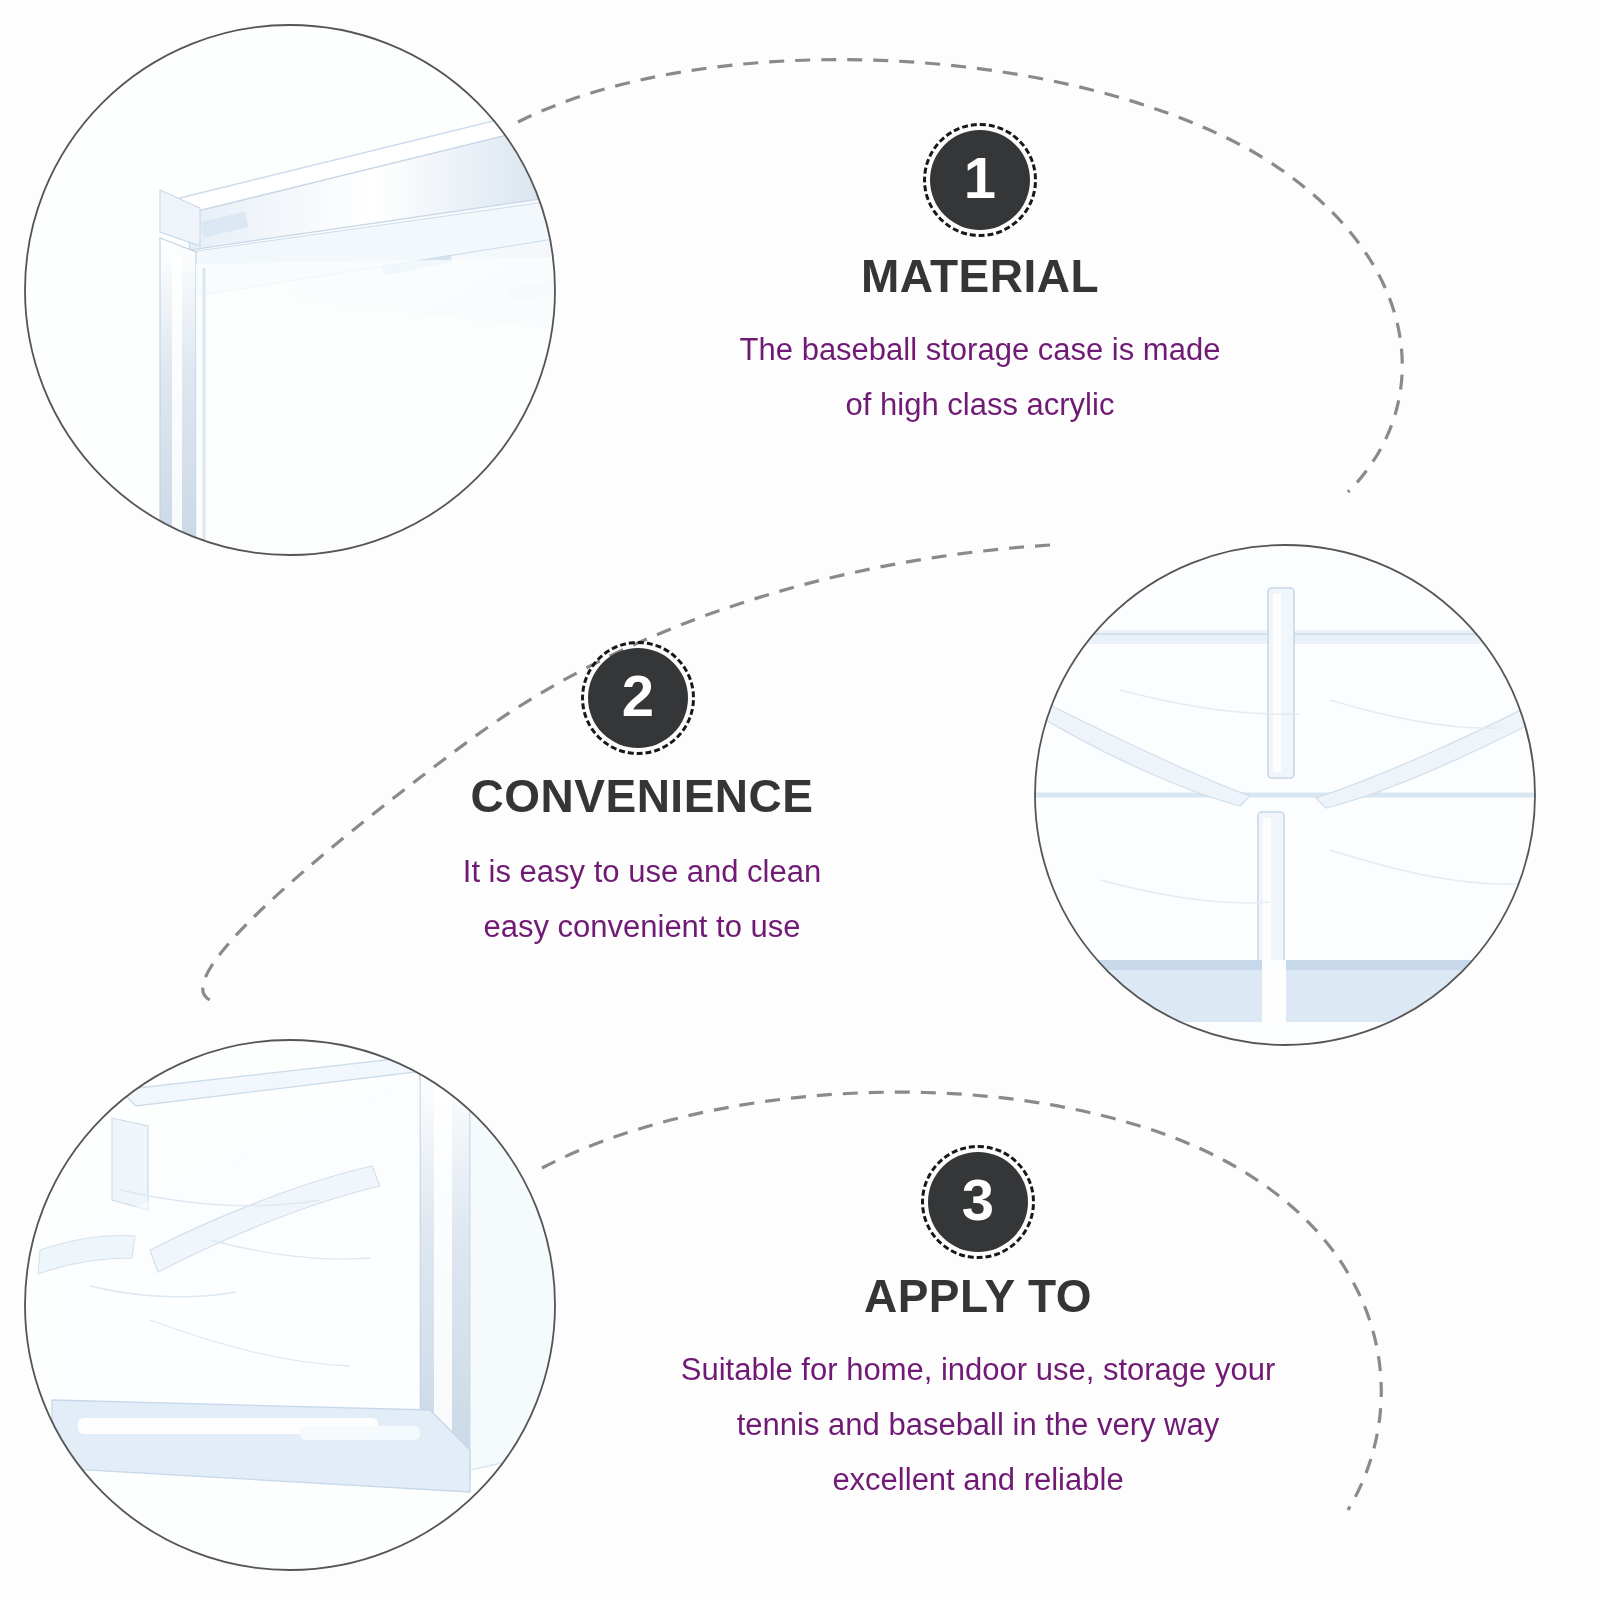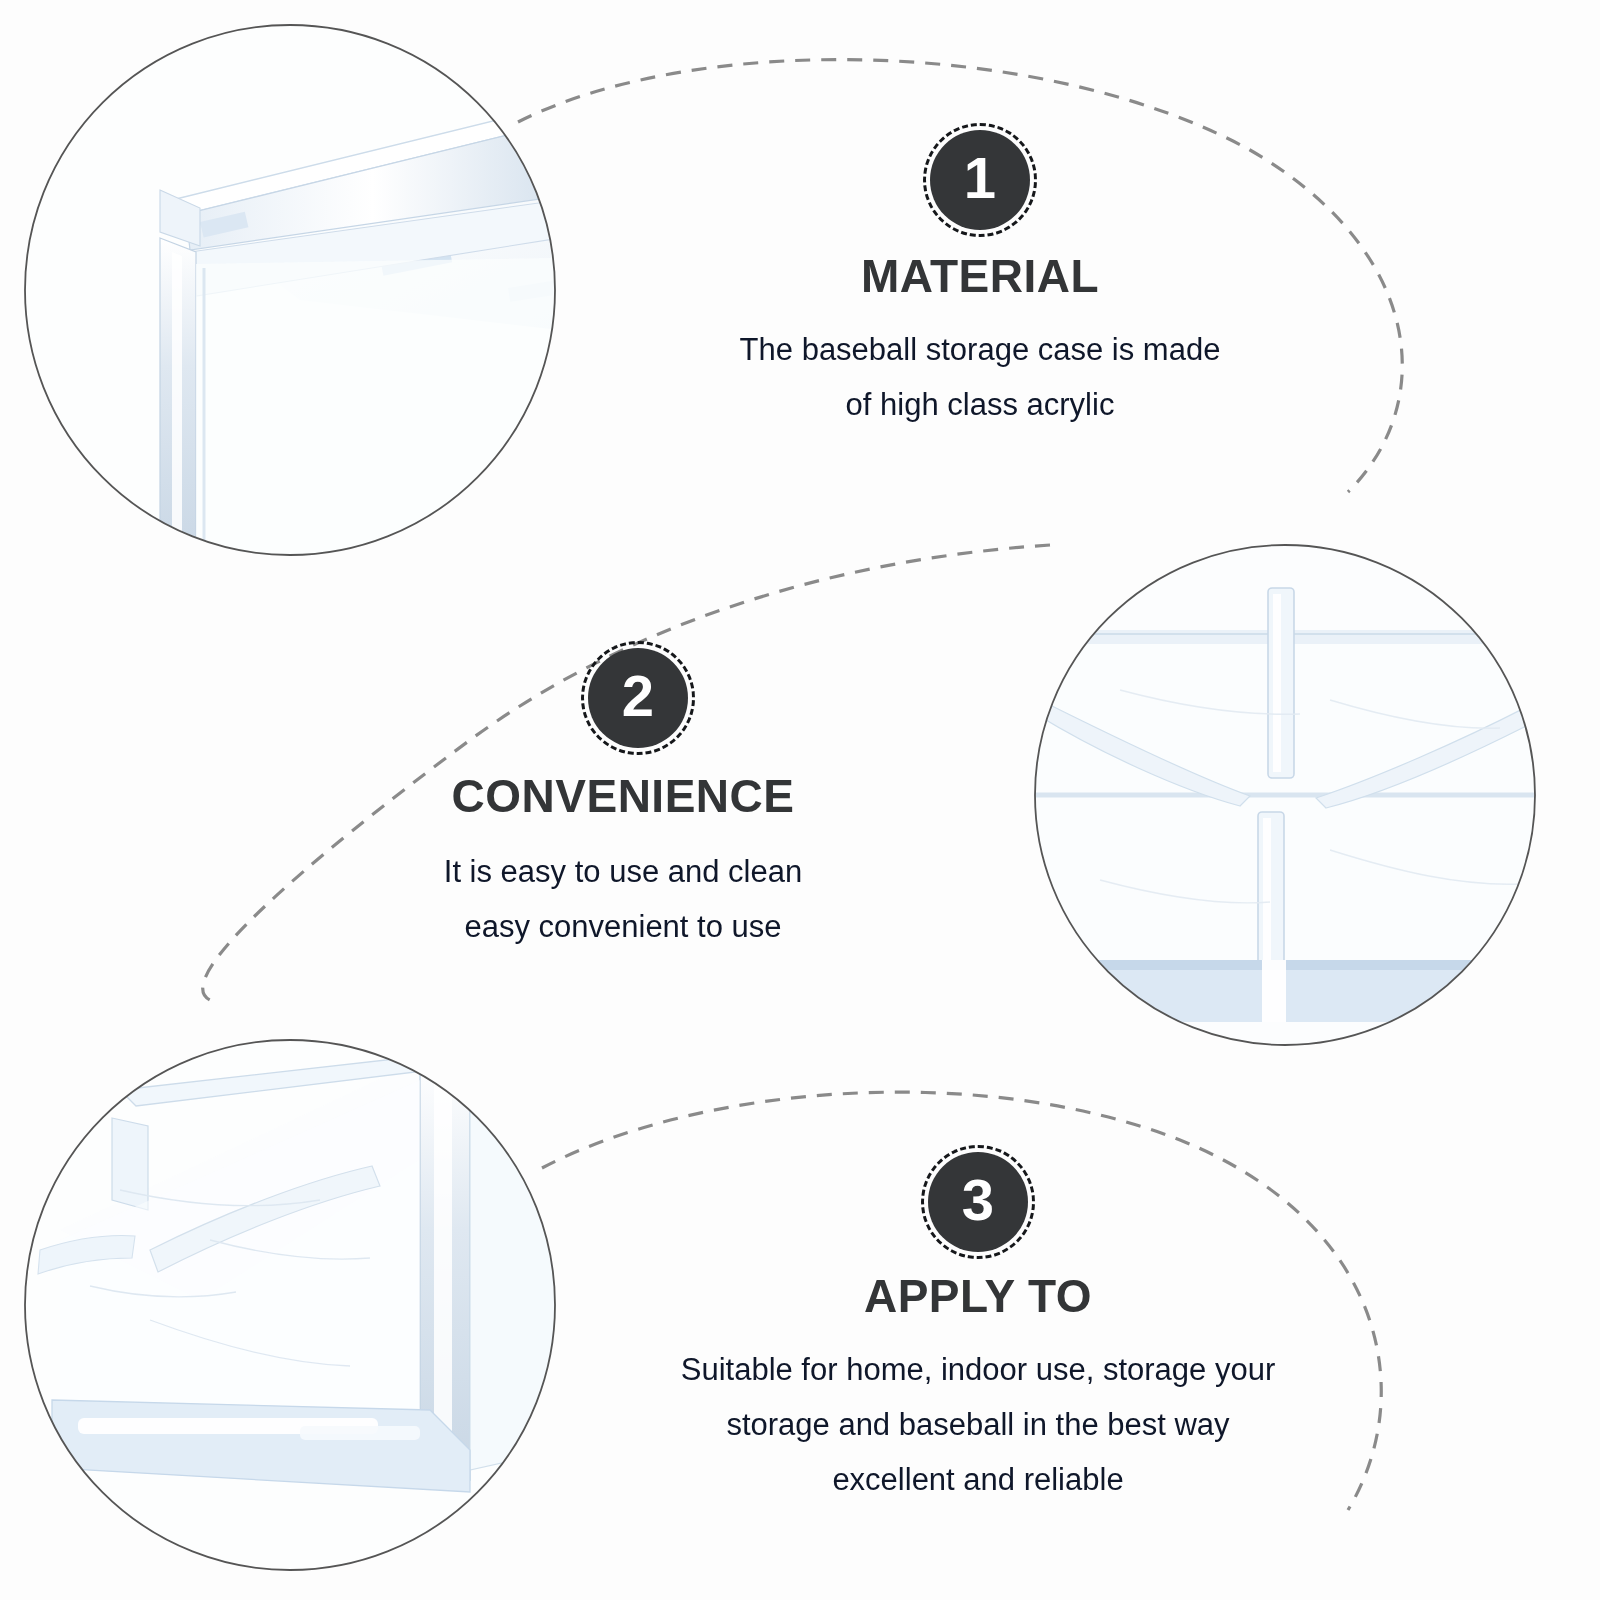--- a/index.html
+++ b/index.html
@@ -45,34 +45,34 @@
     font-size:46px;
     font-weight:bold;
     color:#333537;
     letter-spacing:0.5px;
     margin:0;
     line-height:1.05;
     white-space:nowrap;
   }
   .body{
     font-size:31px;
-    color:#0f172a;
+    color:#701a75;
     line-height:55px;
     margin:0;
     font-weight:normal;
   }
   .body div{white-space:nowrap;}
 
   
   #badge-1{left:930px;top:130px;}
   #block-1{left:630px;top:252px;width:700px;}
   #block-1 .body{margin-top:22px;}
 
   #badge-2{left:588px;top:648px;}
-  #block-2{left:273px;top:772px;width:700px;}
+  #block-2{left:292px;top:772px;width:700px;}
   #block-2 .body{margin-top:24px;}
 
   #badge-3{left:928px;top:1152px;}
   #block-3{left:628px;top:1272px;width:700px;}
   #block-3 .body{margin-top:22px;}
 </style>
 </head>
 <body>
 
 <div id="stage">
@@ -230,18 +230,18 @@
     </div>
   </div>
 
   <div class="badge" id="badge-3">
     <span>3</span>
   </div>
   <div class="block" id="block-3">
     <h2 class="heading">APPLY TO</h2>
     <div class="body">
       <div>Suitable for home, indoor use, storage your</div>
-      <div>storage and baseball in the best way</div>
+      <div>tennis and baseball in the very way</div>
       <div>excellent and reliable</div>
     </div>
   </div>
 
 </div>
 
 </body></html>

